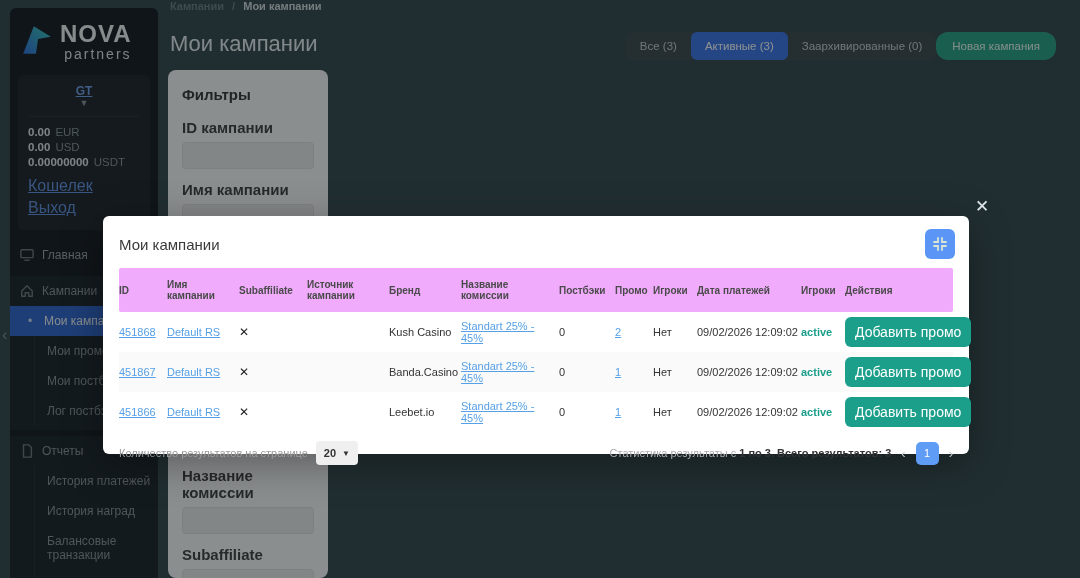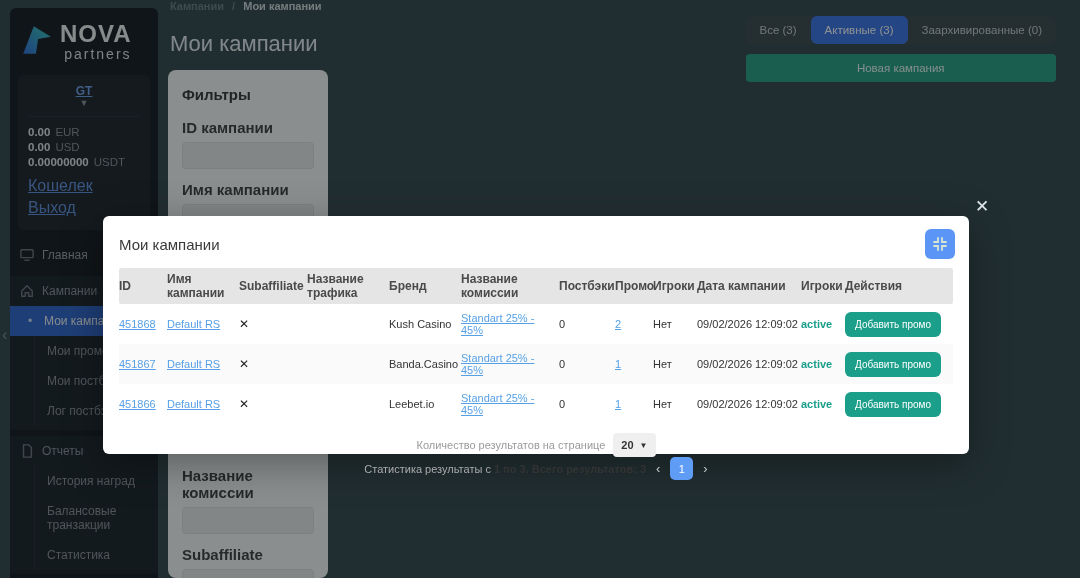--- a/index.html
+++ b/index.html
@@ -33,25 +33,25 @@
   .sub-guide { border-left:1px solid #262d34; margin-left:24px; }
   .sub-guide .sub-item { padding-left:12px; }
   .mi { width:14px; height:14px; flex:0 0 14px; opacity:.75; }
 
   
   .breadcrumb { position:absolute; left:170px; top:0; font-size:11px; font-weight:bold; z-index:1; }
   .bc-parent { color:#6d7c80; cursor:pointer; }
   .bc-sep { color:#6d7c80; margin:0 5px; }
   .bc-current { color:#d3dadc; }
   .page-title { position:absolute; left:170px; top:31px; font-size:22px; color:#e9eff1; z-index:1; }
-  .top-controls { position:absolute; top:16px; right:24px; display:flex; gap:10px; z-index:1;flex-direction:column; }
+  .top-controls { position:absolute; top:32px; right:24px; display:flex; z-index:1; }
   .seg-group { display:flex; background:#3c464b; border-radius:6px; overflow:hidden; }
   .seg-btn { padding:8px 14px; font-size:11.5px; color:#c9d0d3; background:transparent; border:none; cursor:pointer; font-family:inherit; }
   .seg-btn.active { background:#3a74e8; color:#fff; border-radius:6px; }
-  .btn-new { padding:8px 16px; font-size:11.5px; color:#eafaf5; background:#27a183; border:none; border-radius:4px; cursor:pointer; font-family:inherit; }
+  .btn-new { padding:8px 16px; font-size:11.5px; color:#eafaf5; background:#27a183; border:none; border-radius:12px; cursor:pointer; font-family:inherit; }
 
   
   .filters { position:absolute; left:168px; top:70px; width:160px; height:508px; background:#fbfbfb; border-radius:8px; padding:16px 14px; z-index:1; }
   .filters-title { font-size:15px; font-weight:bold; color:#333; margin-bottom:16px; }
   .f-label { font-size:15px; font-weight:bold; color:#3e3e3e; margin:12px 0 6px; }
   .f-input { width:100%; height:27px; background:#ececec; border:1px solid #e0e0e0; border-radius:4px; }
   .f-spacer { height:224px; }
   .f-select { width:100%; height:32px; background:#ececec; border:1px solid #e0e0e0; border-radius:4px; display:flex; align-items:center; justify-content:space-between; padding:0 8px; font-size:11.5px; color:#444; cursor:pointer; }
   .f-select .caret { color:#555; }
 
@@ -60,30 +60,30 @@
 
   
   .modal-close { position:absolute; left:975px; top:196px; color:#e2eaed; font-size:17px; z-index:10; cursor:pointer; }
   .modal { position:absolute; left:103px; top:216px; width:866px; height:238px; background:#fff; border-radius:6px; box-shadow:0 10px 40px rgba(0,0,0,.35); z-index:10; }
   .modal-head { display:flex; align-items:center; justify-content:space-between; padding:13px 14px 9px 16px; }
   .modal-title { font-size:15px; color:#3a3a3a; }
   .btn-compress { width:30px; height:30px; background:#5b96f7; border:none; border-radius:6px; cursor:pointer; display:flex; align-items:center; justify-content:center; }
 
   .tbl { margin:0 16px; }
   .trow { display:grid; grid-template-columns:48px 72px 68px 82px 72px 98px 56px 38px 44px 104px 44px 108px; align-items:center; }
-  .thead { background:#e5e5e5; border-radius:2px; height:36px; font-size:12px; font-weight:bold; color:#4a4a4a; }
+  .thead { background:#f0abfc; border-radius:2px; height:44px; font-size:10px; font-weight:bold; color:#4a4a4a; }
   .thead > div { padding-right:4px; }
   .tbody-row { height:40px; font-size:11px; color:#333; }
   .tbody-row.alt { background:#fafafa; }
   .link { color:#57a0e5; text-decoration:underline; cursor:pointer; }
   .xmark { font-size:12px; color:#222; }
   .status-active { color:#1b9e8a; font-weight:bold; font-size:11px; }
-  .btn-addpromo { background:#1b9e8a; color:#fff; font-size:10px; border:none; border-radius:6px; padding:7px 10px; cursor:pointer; font-family:inherit; white-space:nowrap; }
-
-  .modal-foot { display:flex; align-items:center; justify-content:space-between; padding:9px 16px;flex-direction:column; }
+  .btn-addpromo { background:#1b9e8a; color:#fff; font-size:14px; border:none; border-radius:6px; padding:7px 10px; cursor:pointer; font-family:inherit; white-space:nowrap; }
+
+  .modal-foot { display:flex; align-items:center; justify-content:space-between; padding:9px 16px; }
   .pp-wrap { display:flex; align-items:center; gap:8px; font-size:11px; color:#9a9a9a; }
   .pp-select { background:#efefef; border-radius:4px; padding:6px 8px; font-size:11px; color:#333; font-weight:bold; display:flex; gap:6px; align-items:center; cursor:pointer; }
   .pp-select .caret { color:#333; font-size:8px; }
   .foot-right { display:flex; align-items:center; gap:10px; }
   .summary { font-size:11px; color:#ababab; }
   .summary b { color:#333; }
   .pg-chev { color:#c6cbcf; font-size:13px; cursor:pointer; }
   .pg-num { width:23px; height:23px; background:#5f9cf5; color:#fff; border:none; border-radius:5px; font-size:11px; cursor:pointer; }
 </style>
 </head>
@@ -149,20 +149,21 @@
     </div>
 
     <div class="menu-section">
       <div class="menu-row head">
         <svg class="mi" viewBox="0 0 16 16">
             <path d="M4 1 H10 L13 4 V15 H4 Z" fill="none" stroke="#8a939a" stroke-width="1.6"></path>
           </svg>
         <span>Отчеты</span>
       </div>
       <div class="sub-guide">
+        <div class="sub-item">История платежей</div>
         <div class="sub-item">История наград</div>
         <div class="sub-item">Балансовые транзакции</div>
         <div class="sub-item">Статистика</div>
 
       </div>
     </div>
   </div>
 </div>
 
 <div class="breadcrumb">
@@ -213,27 +214,27 @@
         </g>
       </svg>
     </button>
   </div>
 
   <div class="tbl">
     <div class="trow thead">
       <div>ID</div>
       <div>Имя кампании</div>
       <div>Subaffiliate</div>
-      <div>Название трафика</div>
+      <div>Источник кампании</div>
       <div>Бренд</div>
       <div>Название комиссии</div>
       <div>Постбэки</div>
       <div>Промо</div>
       <div>Игроки</div>
-      <div>Дата кампании</div>
+      <div>Дата платежей</div>
       <div>Игроки</div>
       <div>Действия</div>
     </div>
 
     <div class="trow tbody-row">
       <div><a class="link">451868</a></div>
       <div><a class="link">Default RS</a></div>
       <div><span class="xmark">✕</span></div>
       <div></div>
       <div>Kush Casino</div>

